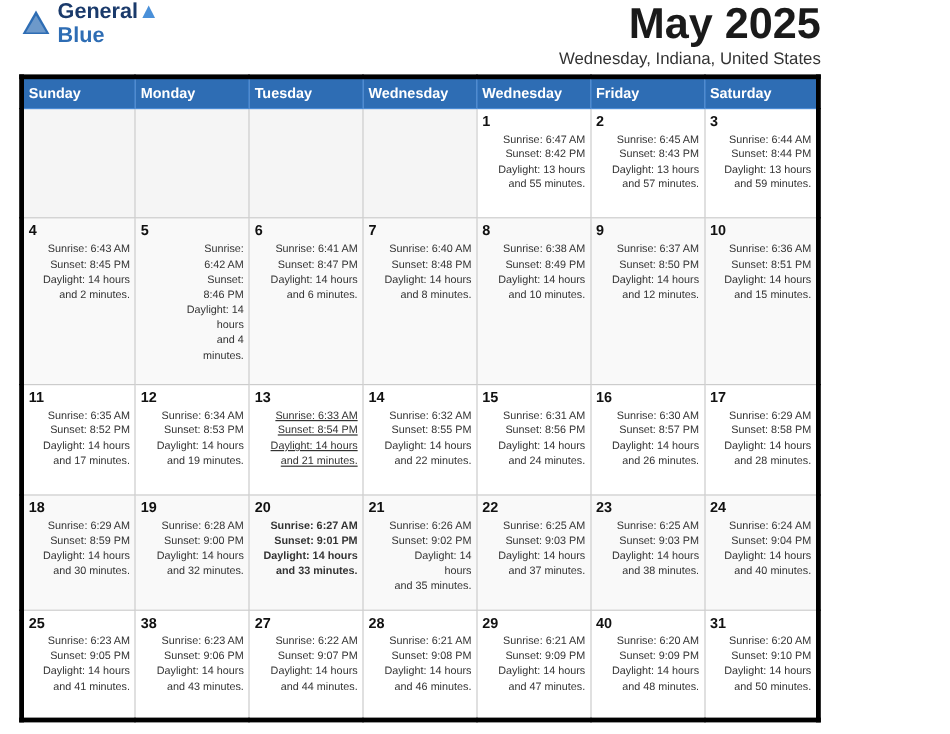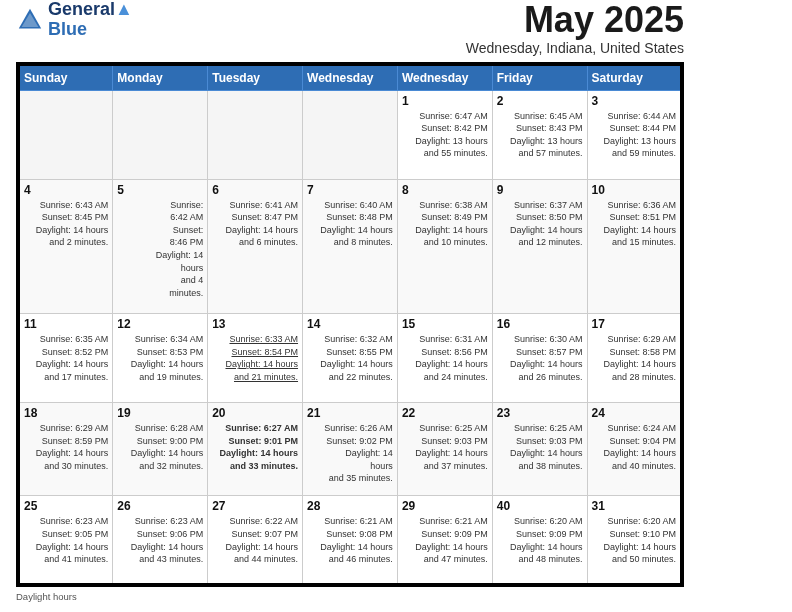--- a/index.html
+++ b/index.html
@@ -320,21 +320,21 @@
         </tr>
         <tr>
           <td>
             <span class="day-number">25</span>
             <div class="day-info" style="white-space: pre-line;">Sunrise: 6:23 AM
 Sunset: 9:05 PM
 Daylight: 14 hours
 and 41 minutes.</div>
           </td>
           <td>
-            <span class="day-number">26</span>
+            <span class="day-number">38</span>
             <div class="day-info" style="white-space: pre-line;">Sunrise: 6:23 AM
 Sunset: 9:06 PM
 Daylight: 14 hours
 and 43 minutes.</div>
           </td>
           <td>
             <span class="day-number">27</span>
             <div class="day-info" style="white-space: pre-line;">Sunrise: 6:22 AM
 Sunset: 9:07 PM
 Daylight: 14 hours
@@ -365,16 +365,13 @@
             <span class="day-number">31</span>
             <div class="day-info" style="white-space: pre-line;">Sunrise: 6:20 AM
 Sunset: 9:10 PM
 Daylight: 14 hours
 and 50 minutes.</div>
           </td>
         </tr>
       </tbody>
   </table>
 
-  <div class="footer">
-    <span>Daylight hours</span>
-  </div>
 </div>
 
 </body></html>

